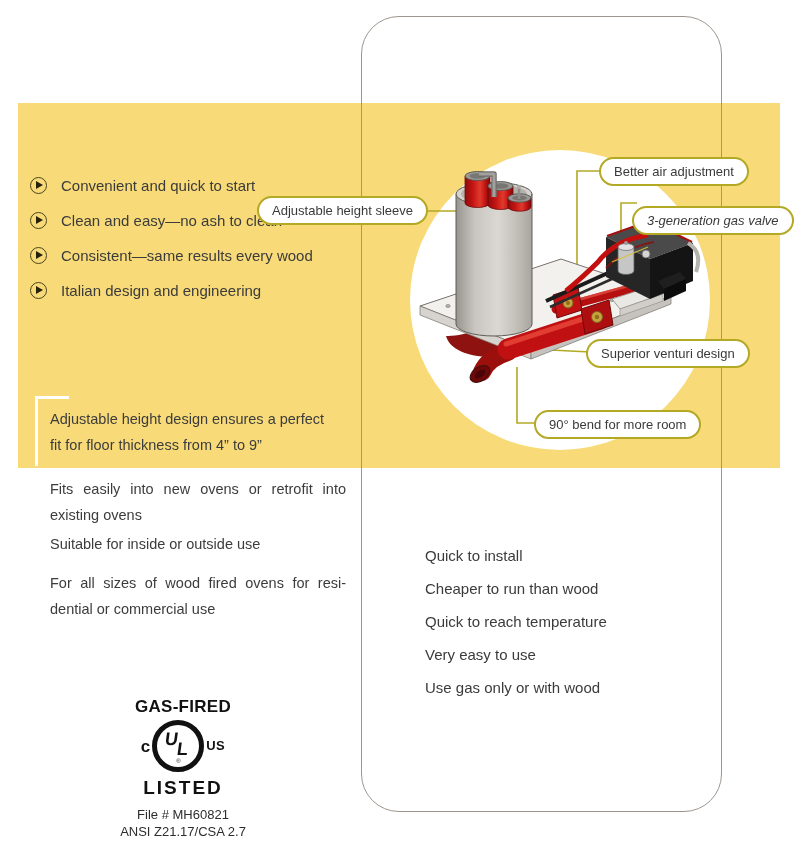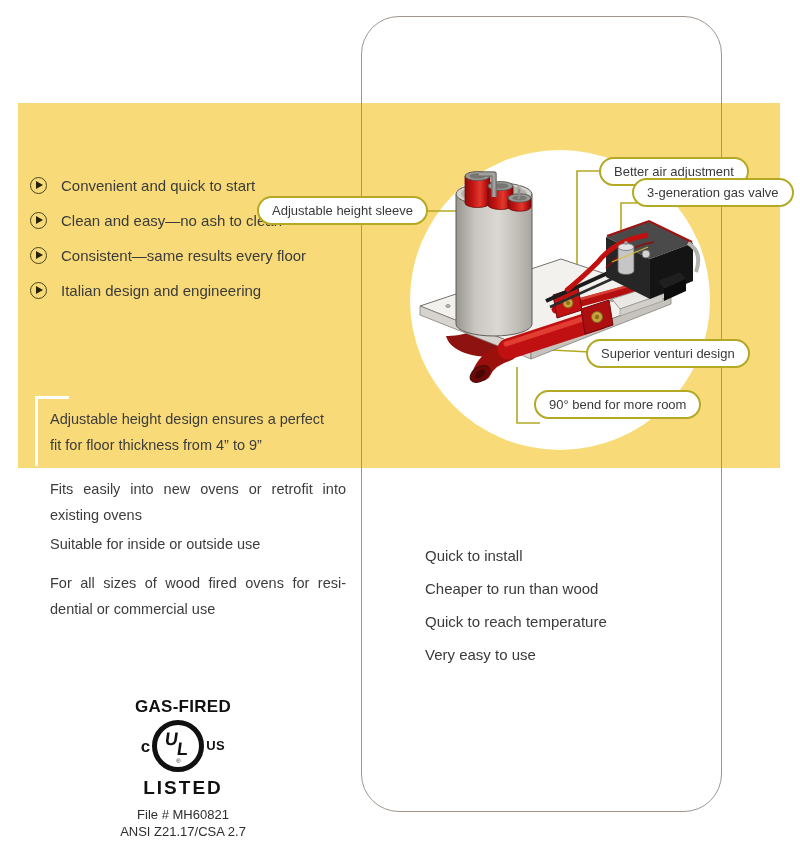--- a/index.html
+++ b/index.html
@@ -34,23 +34,23 @@
   .copy .jline { text-align:justify; text-align-last:justify; }
   .highlight-block { top:406px; }
   .p1 { top:476px; } .p2 { top:531px; } .p3 { top:570px; }
 
   
   .pill { position:absolute; display:inline-flex; align-items:center; height:29px;
     padding:4px 13px; background:#ffffff; border:2px solid #b3a924; border-radius:16px;
     font-size:13px; color:#3a3a3a; white-space:nowrap; z-index:6; }
   .pill-sleeve  { right:372px; top:196px; }
   .pill-air     { left:599px; top:157px; }
-  .pill-valve   { left:632px; top:178px; }
+  .pill-valve   { left:632px; top:206px;font-style:italic; }
   .pill-venturi { left:586px; top:339px; }
-  .pill-bend    { left:534px; top:390px; }
+  .pill-bend    { left:534px; top:410px; }
 
   
   .benefits { position:absolute; left:425px; top:539px; z-index:5; }
   .benefit-item { height:33px; line-height:33px; font-size:15px; color:#3b3b3b; white-space:nowrap; }
 
   
   .cert { position:absolute; left:95px; top:697px; width:176px; text-align:center; z-index:5; color:#111; }
   .cert-heading { font-size:17px; font-weight:bold; letter-spacing:.3px; }
   .cert-markrow { display:flex; justify-content:center; align-items:flex-start; margin-top:3px; height:56px; }
   .cert-c  { font-size:17px; font-weight:bold; margin-top:17px; margin-right:2px; }
@@ -178,21 +178,21 @@
   <div class="feature-row">
     <span class="play-ic"></span>
     <span class="feature-label">Convenient and quick to start</span>
   </div>
   <div class="feature-row">
     <span class="play-ic"></span>
     <span class="feature-label">Clean and easy—no ash to clean</span>
   </div>
   <div class="feature-row">
     <span class="play-ic"></span>
-    <span class="feature-label">Consistent—same results every floor</span>
+    <span class="feature-label">Consistent—same results every wood</span>
   </div>
   <div class="feature-row">
     <span class="play-ic"></span>
     <span class="feature-label">Italian design and engineering</span>
   </div>
 </div>
 
 <div class="bracket"></div>
 <div class="copy highlight-block">
   <div>Adjustable height design ensures a perfect</div>
@@ -225,20 +225,21 @@
 </div>
 <div class="pill pill-bend">
   <span>90° bend for more room</span>
 </div>
 
 <div class="benefits">
   <div class="benefit-item">Quick to install</div>
   <div class="benefit-item">Cheaper to run than wood</div>
   <div class="benefit-item">Quick to reach temperature</div>
   <div class="benefit-item">Very easy to use</div>
+  <div class="benefit-item">Use gas only or with wood</div>
 </div>
 
 <div class="cert">
   <div class="cert-heading">GAS-FIRED</div>
   <div class="cert-markrow">
     <span class="cert-c">c</span>
     <span class="ul-circle">
       <span class="ul-u">U</span>
       <span class="ul-l">L</span>
       <span class="ul-reg">®</span>

